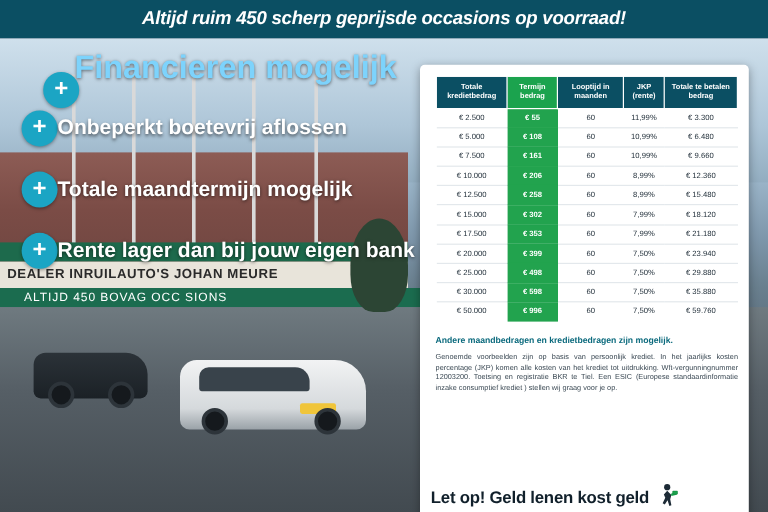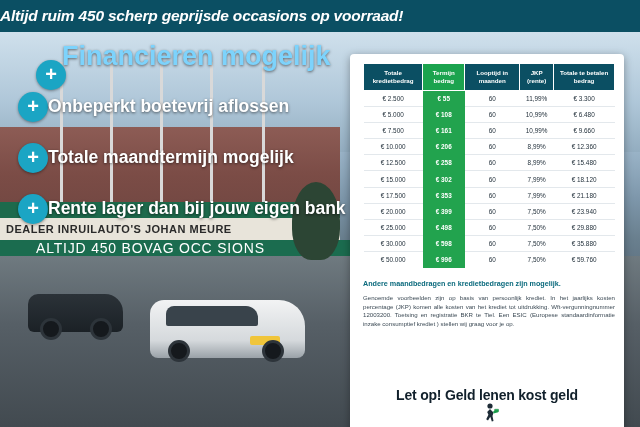--- a/index.html
+++ b/index.html
@@ -22,21 +22,21 @@
   }
   
   .banner {
     position: absolute;
     left: 0; top: 0;
     width: 640px;
     height: 32px;
     background: #0b4f63;
     display: flex;
     align-items: center;
-    justify-content: flex-start;
+    justify-content: center;
   }
   .banner-text {
     color: #ffffff;
     font-size: 15.5px;
     font-weight: bold;
     letter-spacing: -0.2px;
     font-style: italic;
     white-space: nowrap;
   }
   
@@ -81,24 +81,24 @@
     align-items: center;
     padding-left: 6px;
     letter-spacing: 0.5px;
     box-sizing: border-box;
   }
   .banner-strip2 {
     position: absolute;
     left: 0; top: 208px; width: 404px; height: 16px;
     background: #1b6c4f;
     color: #ffffff;
-    font-size: 14px;
+    font-size: 10px;
     display: flex;
     align-items: center;
-    padding-left: 36px;
+    padding-left: 20px;
     letter-spacing: 0.8px;
     box-sizing: border-box;
   }
   .ground {
     position: absolute;
     left: 0; top: 224px; width: 640px; height: 171px;
     background: linear-gradient(180deg, #6f7a80 0%, #565f66 40%, #424a50 100%);
   }
   .car {
     position: absolute;
@@ -240,22 +240,21 @@
     line-height: 1.42;
     text-align: justify;
   }
   .warn {
     position: absolute;
     left: 9px;
     bottom: 9px;
     width: 256px;
     display: flex;
     align-items: center;
-    justify-content: space-between;
-    flex-direction: column;
+    justify-content: flex-start;
   }
   .warn-text {
     color: #11202b;
     font-size: 14px;
     font-weight: bold;
     letter-spacing: -0.2px;
   }
   .warn-icon {
     margin-left: 6px;
     width: 18px; height: 22px;

